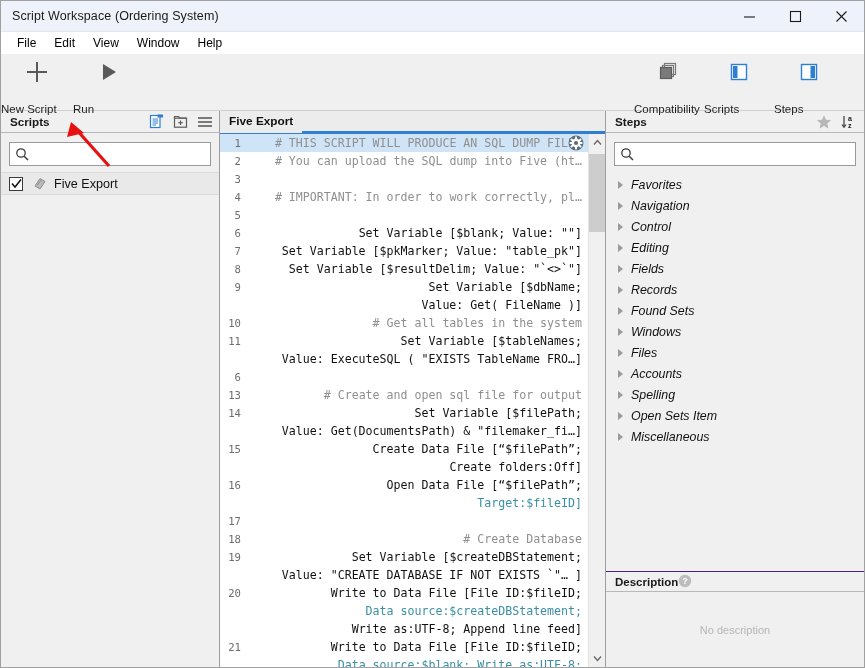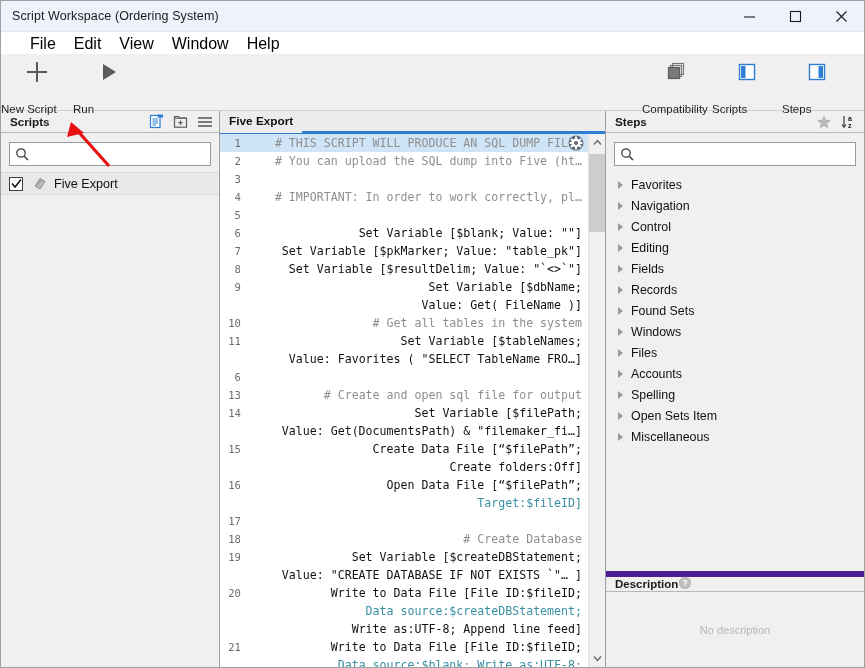--- a/index.html
+++ b/index.html
@@ -42,22 +42,22 @@
   }
   .winbtn svg { display: block; }
 
   
   .menubar {
     height: 22px;
     flex: 0 0 22px;
     background: #ffffff;
     display: flex;
     align-items: center;
-    padding-left: 20px;
-    font-size: 16px;
+    padding-left: 7px;
+    font-size: 12px;
     color: #000;
   }
   .menubar .mi {
     padding: 2px 9px;
     line-height: 15px;
   }
 
   
   .toolbar {
     height: 57px;
@@ -78,21 +78,21 @@
   .tb-item .tb-ico {
     height: 24px;
     display: flex; align-items: center; justify-content: center;
   }
   .tb-item .tb-lbl {
     font-size: 11.5px;
     color: #1f1f1f;
   }
   .tb-right {
     position: absolute;
-    right: 12px; top: 0;
+    right: 20px; top: 0;
     display: flex;
   }
   .tb-right .tb-item { width: 70px; }
   .plus-ico {
     position: relative; width: 20px; height: 20px;
   }
   .plus-ico:before, .plus-ico:after {
     content:""; position: absolute; background: #5a5a5a;
   }
   .plus-ico:before { left: 0; top: 9px; width: 20px; height: 1.6px; }
@@ -286,33 +286,34 @@
     flex: 1 1 auto;
     overflow: hidden;
     padding-top: 2px;
   }
   .step-row {
     height: 21px;
     display: flex; align-items: center;
     padding-left: 12px;
     font-size: 12.4px;
     color: #111;
+    font-style: italic;
   }
   .tri {
     width: 0; height: 0;
     border-left: 5px solid #9a9a9a;
     border-top: 4px solid transparent;
     border-bottom: 4px solid transparent;
     margin-right: 8px;
     flex: 0 0 auto;
   }
   .desc-head {
     height: 21px; flex: 0 0 21px;
     background: #f0f0f0;
-    border-top: 6px solid #4c1d95;
+    border-top: 1px solid #4c1d95;
     border-bottom: 1px solid #b8b8b8;
     display: flex; align-items: center;
     padding: 0 22px 0 9px;
     font-size: 11.5px; font-weight: bold; color: #1a1a1a;
   }
   .desc-body {
     flex: 0 0 75px;
     background: #f0f0f0;
     display: flex; align-items: center; justify-content: center;
     font-size: 11px;
@@ -530,21 +531,21 @@
               <div class="ln-body"><span>Set Variable [$dbName;
 Value: Get( FileName )]</span></div>
             </div>
             <div class="ln-row">
               <div class="ln-num">10</div>
               <div class="ln-body"><span class="cmt"># Get all tables in the system</span></div>
             </div>
             <div class="ln-row">
               <div class="ln-num">11</div>
               <div class="ln-body"><span>Set Variable [$tableNames;
-Value: Favorites ( "SELECT TableName FRO…]</span></div>
+Value: ExecuteSQL ( "EXISTS TableName FRO…]</span></div>
             </div>
             <div class="ln-row">
               <div class="ln-num">6</div>
               <div class="ln-body"><span></span></div>
             </div>
             <div class="ln-row">
               <div class="ln-num">13</div>
               <div class="ln-body"><span class="cmt"># Create and open sql file for output</span></div>
             </div>
             <div class="ln-row">

